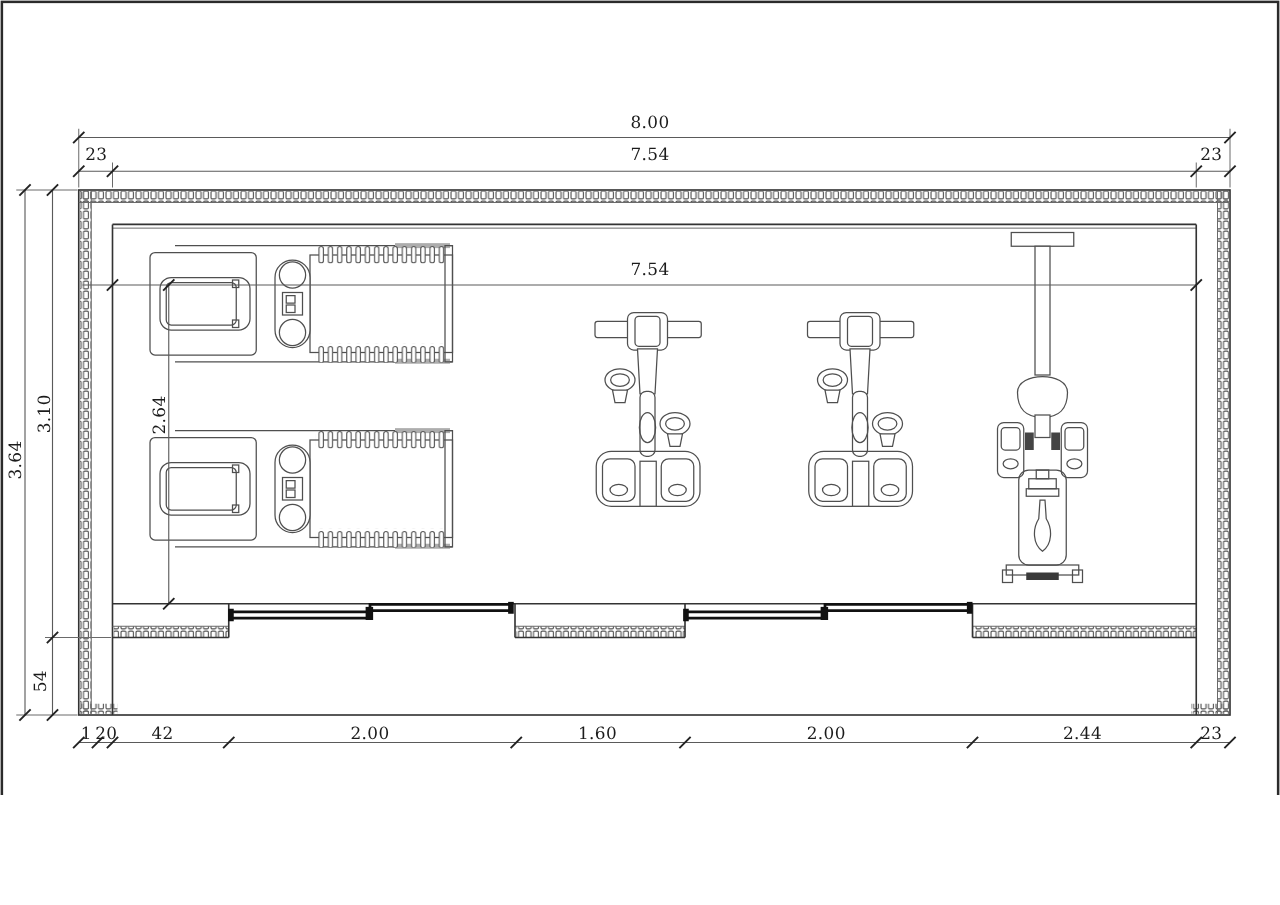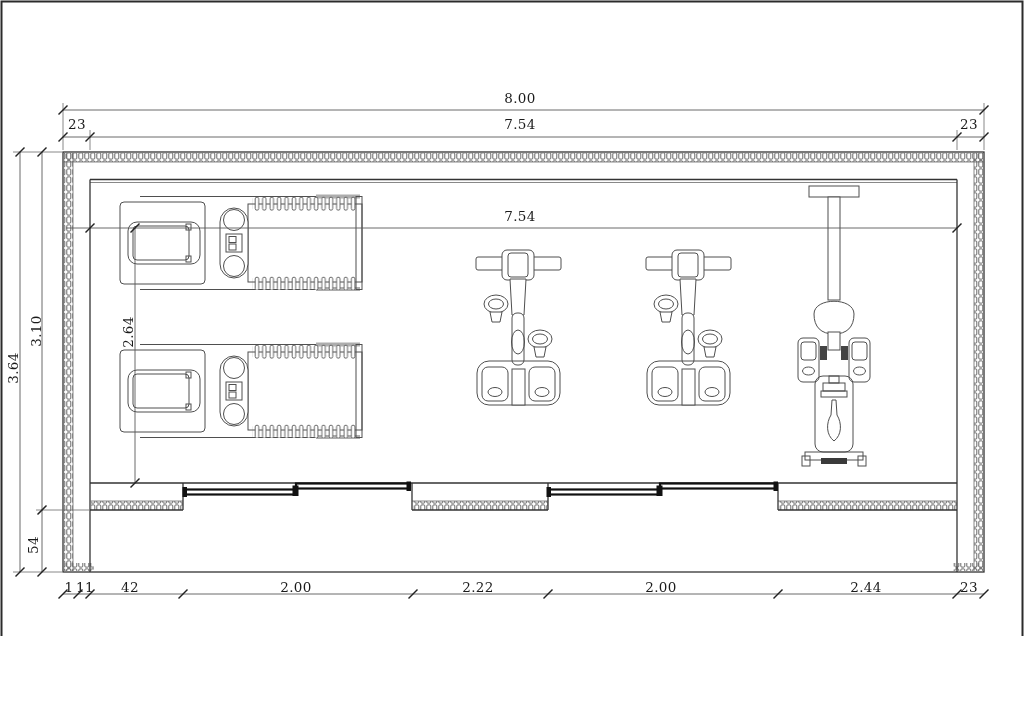--- a/index.html
+++ b/index.html
@@ -203,20 +203,20 @@
   <div class="dim" style="left:520px;top:98px">8.00</div>
   <div class="dim" style="left:77px;top:124px">23</div>
   <div class="dim" style="left:520px;top:124px">7.54</div>
   <div class="dim" style="left:969px;top:124px">23</div>
   <div class="dim" style="left:520px;top:216px">7.54</div>
   <div class="dim v" style="left:13px;top:368px">3.64</div>
   <div class="dim v" style="left:36px;top:331px">3.10</div>
   <div class="dim v" style="left:128px;top:332px">2.64</div>
   <div class="dim v" style="left:33px;top:545px">54</div>
   <div class="dim" style="left:69px;top:587px">1</div>
-  <div class="dim" style="left:85px;top:587px">11</div>
+  <div class="dim" style="left:85px;top:587px">20</div>
   <div class="dim" style="left:130px;top:587px">42</div>
   <div class="dim" style="left:296px;top:587px">2.00</div>
-  <div class="dim" style="left:478px;top:587px">2.22</div>
+  <div class="dim" style="left:478px;top:587px">1.60</div>
   <div class="dim" style="left:661px;top:587px">2.00</div>
   <div class="dim" style="left:866px;top:587px">2.44</div>
   <div class="dim" style="left:969px;top:587px">23</div>
 </div>
 
 </body></html>

